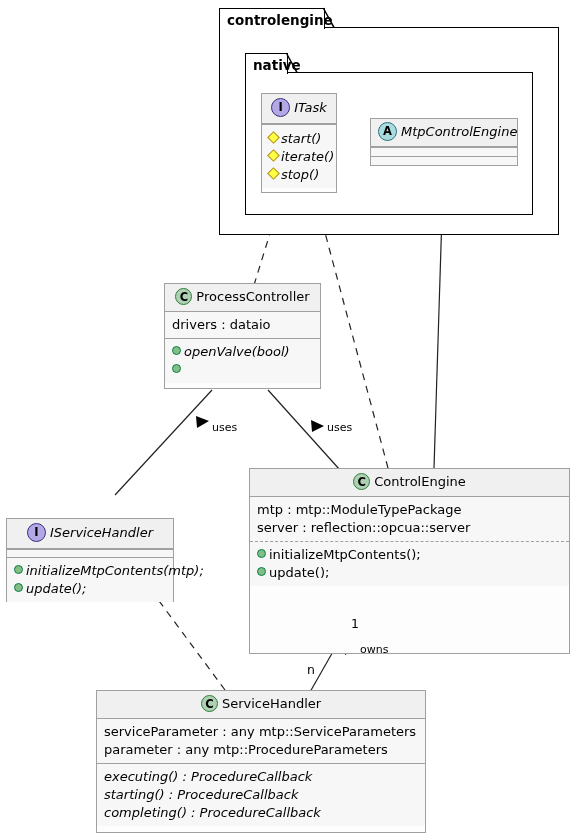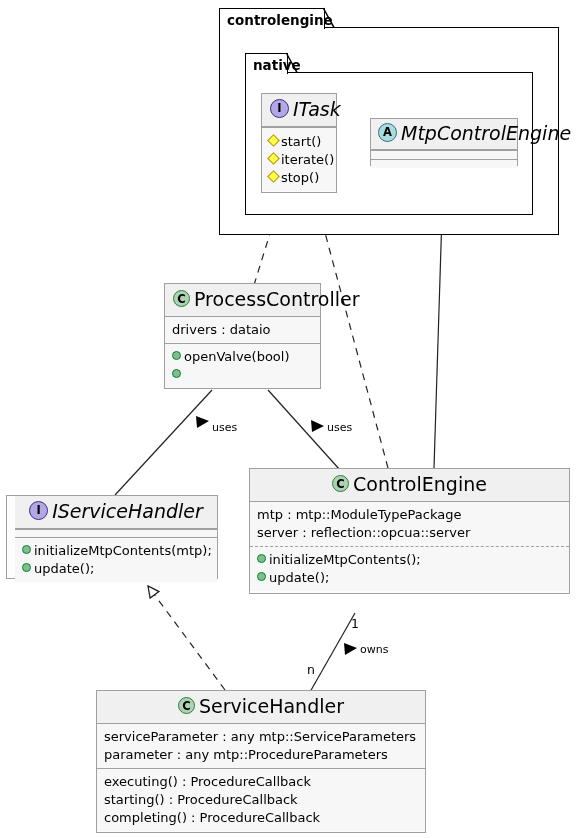--- a/index.html
+++ b/index.html
@@ -70,25 +70,25 @@
     text-align: center;
     padding: 5px 8px 5px 8px;
     white-space: nowrap;
     line-height: 1.15;
   }
   .cls-sec {
     background: #F7F7F7;
     padding: 4px 7px 4px 7px;
     line-height: 1.35;
   }
-  .cls-sec.solid-top { border-top: 1px solid #A0A0A0; }
+  .cls-sec.solid-top { border-top: 1px solid #A0A0A0; font-style: italic; }
   .cls-sec.dashed-top { border-top: 1px dashed #A0A0A0; }
   .cls-sec.empty { height: 9px; padding: 0; }
   .cls-name {
-    font-size: 19px;
+    font-size: 13px;
     vertical-align: middle;
   }
   .cls-name.italic { font-style: italic; }
 
   
   .stereo {
     display: inline-block;
     width: 17px;
     height: 17px;
     border-radius: 50%;
@@ -250,36 +250,36 @@
     <div class="cls-sec solid-top">
       <div class="member">
         <span class="vis"><i class="dot-pub"></i></span><span>openValve(bool)</span>
       </div>
       <div class="member">
         <span class="vis"><i class="dot-pub"></i></span>
       </div>
     </div>
   </div>
 
-  <div class="cls" style="left:6px; top:495px; width:212px; height:84px;padding-left:8px;">
+  <div class="cls" style="left:6px; top:518px; width:168px; height:84px;">
     <div class="cls-head">
       <span class="stereo iface">I</span><span class="cls-name italic">IServiceHandler</span>
     </div>
     <div class="cls-sec empty solid-top" style="height:7px;"></div>
     <div class="cls-sec solid-top">
       <div class="member">
         <span class="vis"><i class="dot-pub"></i></span><span>initializeMtpContents(mtp);</span>
       </div>
       <div class="member">
         <span class="vis"><i class="dot-pub"></i></span><span>update();</span>
       </div>
     </div>
   </div>
 
-  <div class="cls" style="left:249px; top:468px; width:321px; height:126px;">
+  <div class="cls" style="left:249px; top:468px; width:321px; height:186px;">
     <div class="cls-head">
       <span class="stereo cls">C</span><span class="cls-name">ControlEngine</span>
     </div>
     <div class="cls-sec">
       <div class="member">
         <span>mtp : mtp::ModuleTypePackage</span>
       </div>
       <div class="member">
         <span>server : reflection::opcua::server</span>
       </div>

